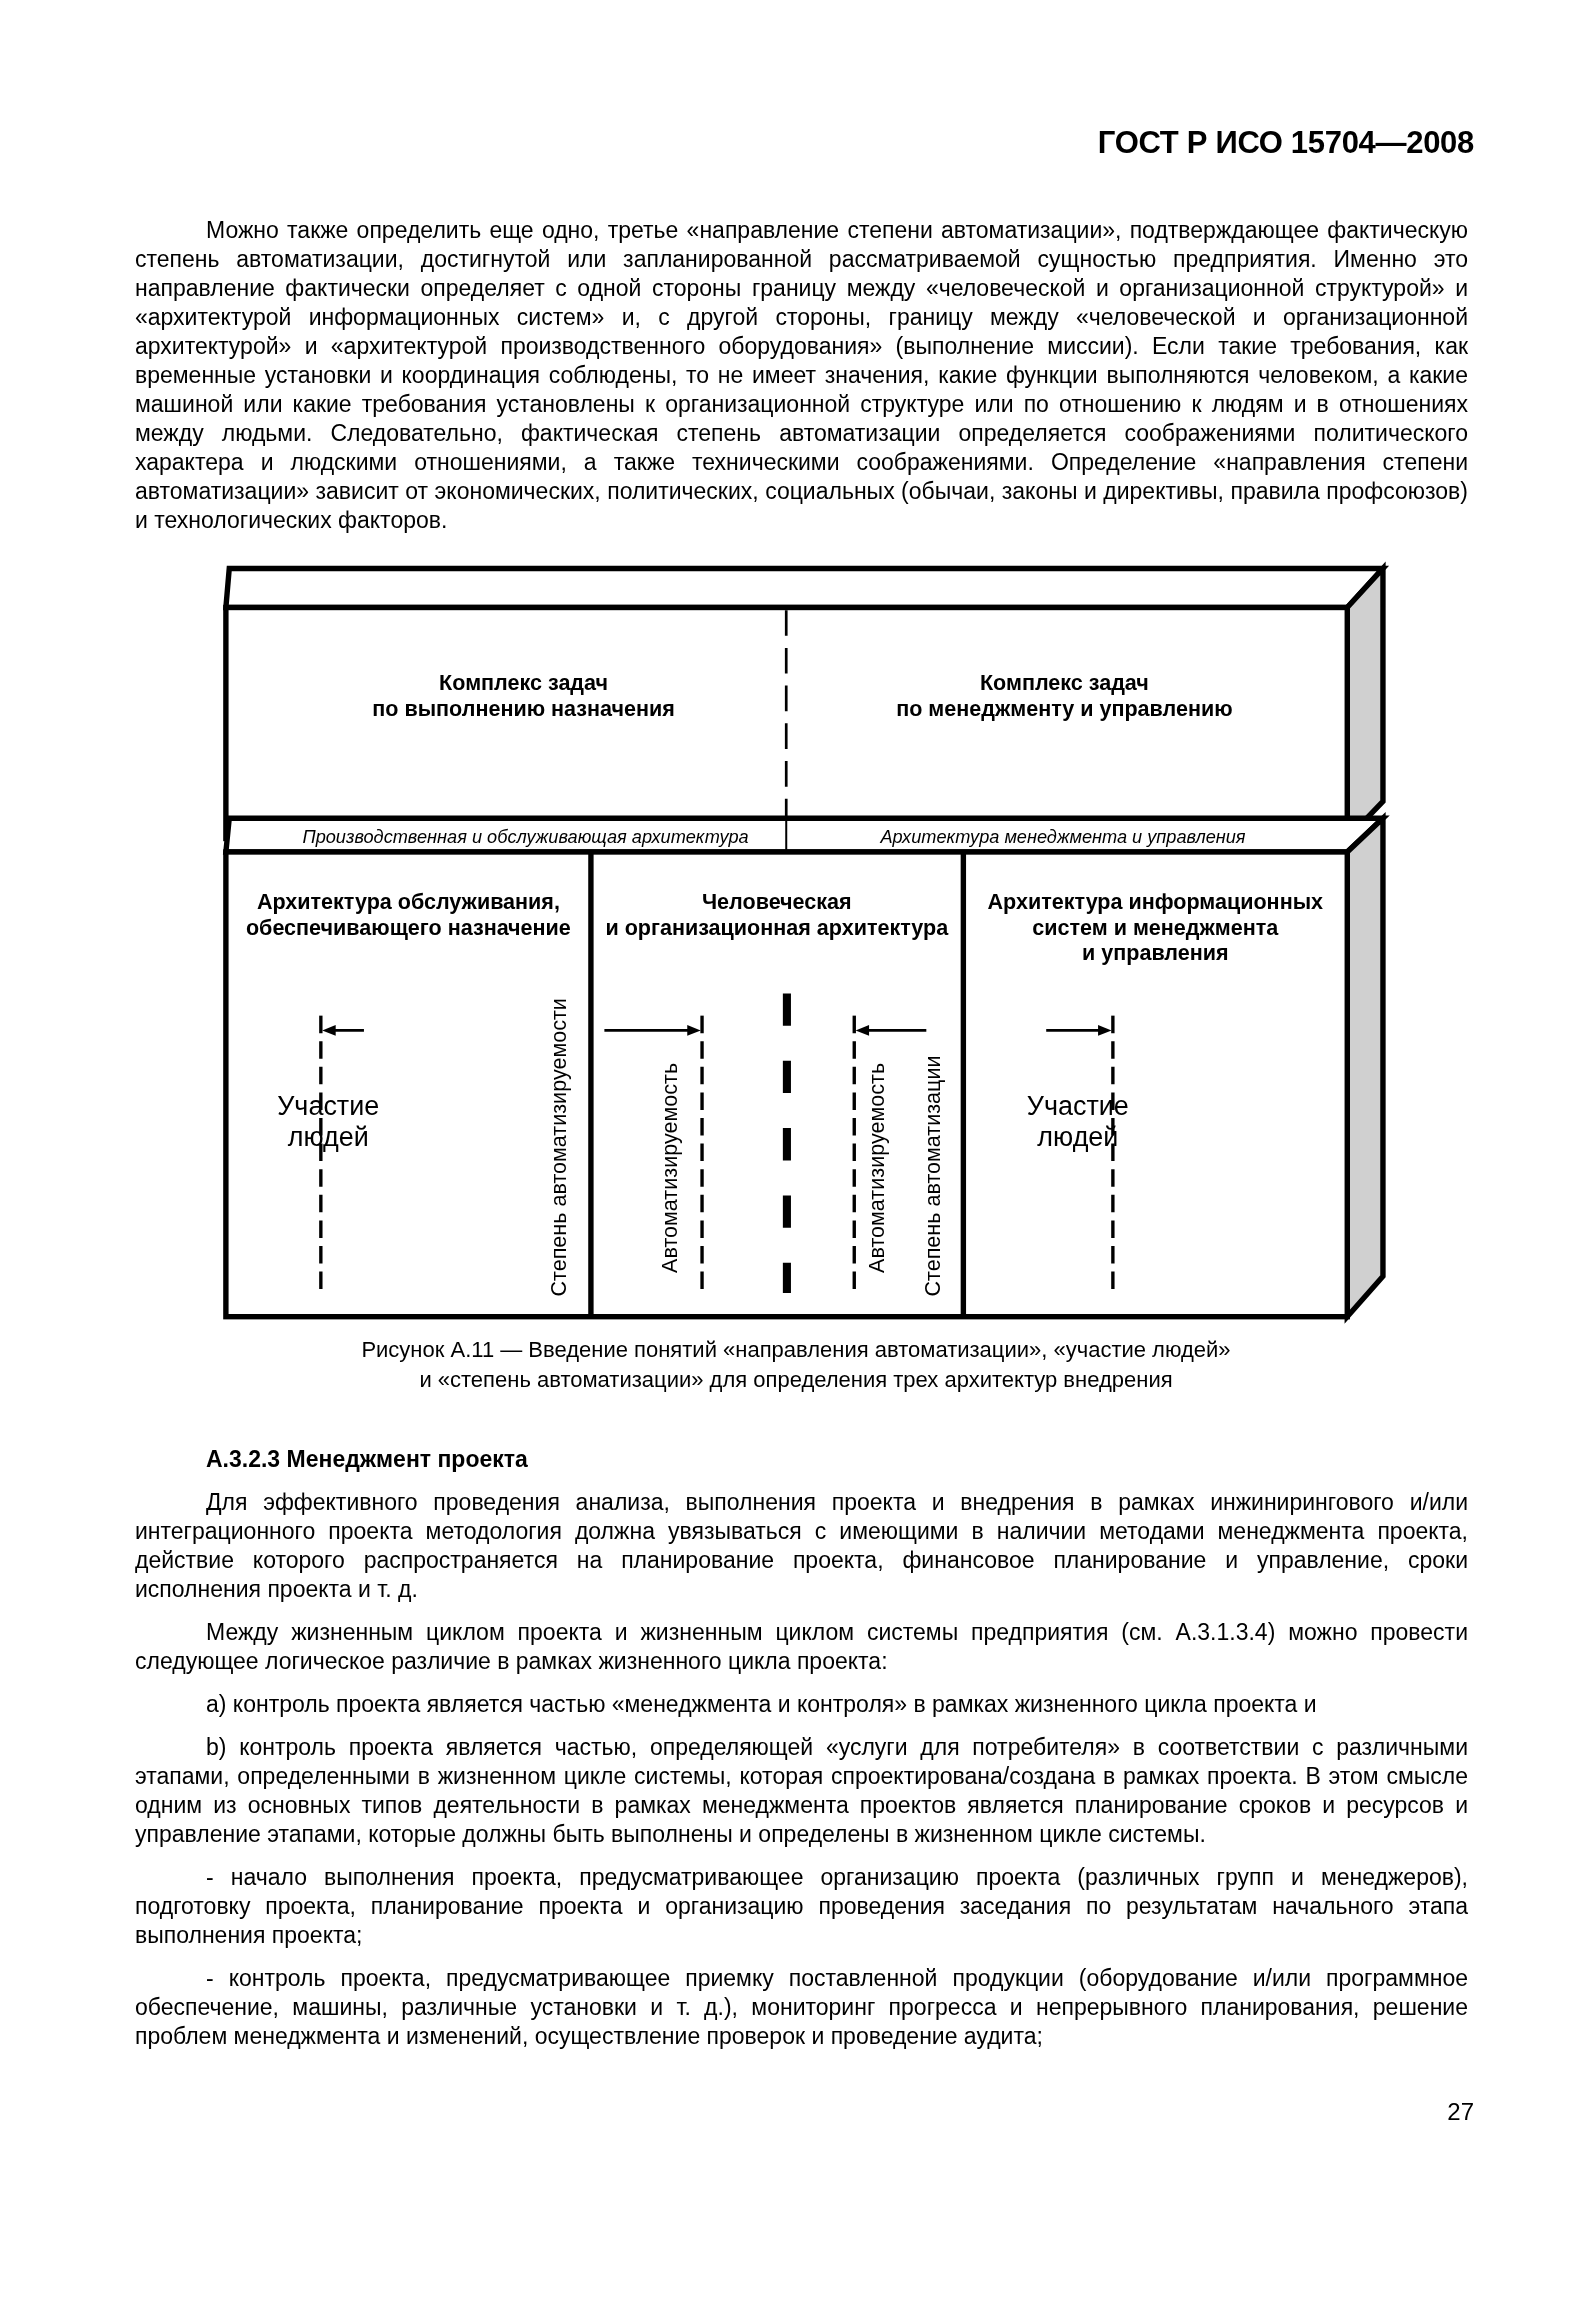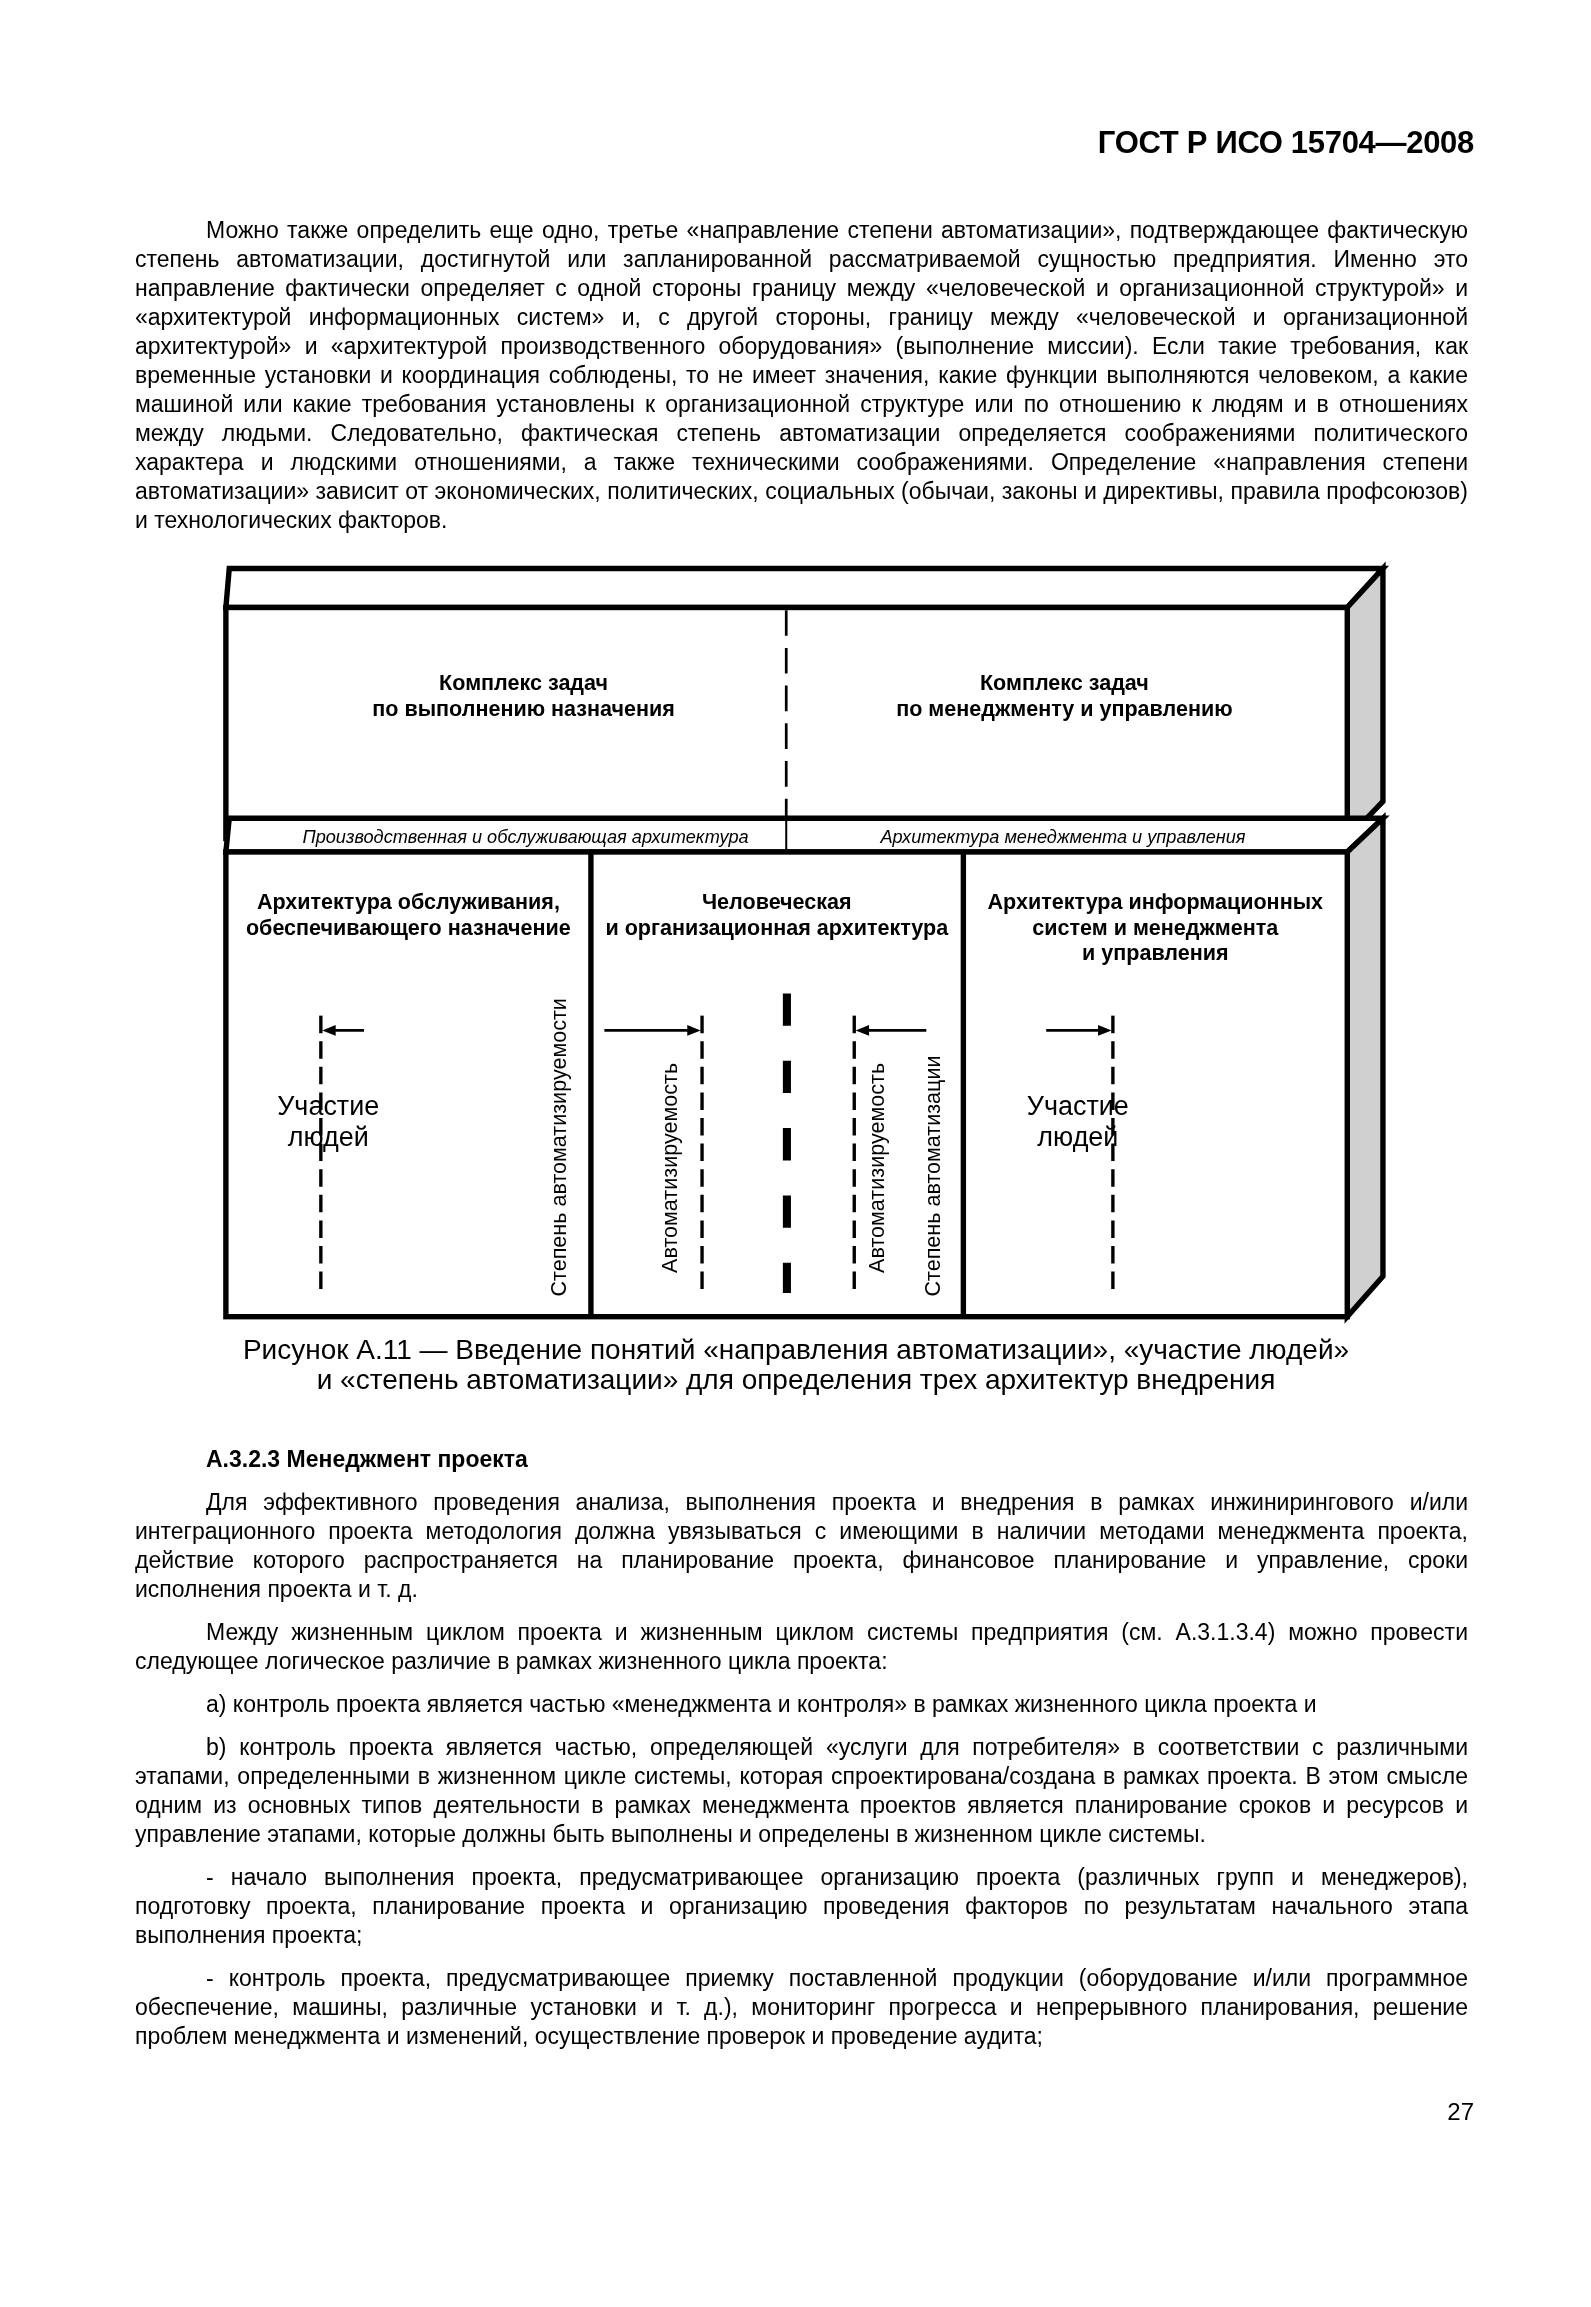--- a/index.html
+++ b/index.html
@@ -4,21 +4,21 @@
 <style>
   html, body { margin: 0; padding: 0; background: #ffffff; }
   body { width: 1592px; height: 2307px; position: relative; overflow: hidden;
          font-family: "Liberation Sans", sans-serif; color: #000; }
   .header { position: absolute; top: 125px; right: 118px; font-weight: bold; font-size: 31px; letter-spacing: -0.3px; }
   .text { position: absolute; left: 121px; width: 1361px; font-size: 23px; line-height: 29px; text-align: justify; }
   .text p { margin: 14px; text-indent: 71px; }
   .text p.heading { font-weight: bold; text-indent: 71px; }
   #para1 { top: 202px; }
   #section { top: 1431px; }
-  .caption { position: absolute; left: 202px; width: 1188px; top: 1335px; text-align: center; font-size: 28px; line-height: 30px; }
+  .caption { position: absolute; left: 202px; width: 1188px; top: 1335px; text-align: center; font-size: 22px; line-height: 30px; }
   .pagenum { position: absolute; top: 2098px; right: 118px; font-size: 24px; }
   svg#diagram { position: absolute; left: 0; top: 0; }
   .dtext { font-family: "Liberation Sans", sans-serif; }
 </style>
 </head>
 <body>
 
 <div class="header">ГОСТ Р ИСО 15704—2008</div>
 
 <div class="text" id="para1">
@@ -96,18 +96,18 @@
   <div>Рисунок А.11 — Введение понятий «направления автоматизации», «участие людей»</div>
   <div>и «степень автоматизации» для определения трех архитектур внедрения</div>
 </div>
 
 <div class="text" id="section">
   <p class="heading">А.3.2.3 Менеджмент проекта</p>
   <p>Для эффективного проведения анализа, выполнения проекта и внедрения в рамках инжинирингового и/или интеграционного проекта методология должна увязываться с имеющими в наличии методами менеджмента проекта, действие которого распространяется на планирование проекта, финансовое планирование и управление, сроки исполнения проекта и т. д.</p>
   <p>Между жизненным циклом проекта и жизненным циклом системы предприятия (см. А.3.1.3.4) можно провести следующее логическое различие в рамках жизненного цикла проекта:</p>
   <p>a) контроль проекта является частью «менеджмента и контроля» в рамках жизненного цикла проекта и</p>
   <p>b) контроль проекта является частью, определяющей «услуги для потребителя» в соответствии с различными этапами, определенными в жизненном цикле системы, которая спроектирована/создана в рамках проекта. В этом смысле одним из основных типов деятельности в рамках менеджмента проектов является планирование сроков и ресурсов и управление этапами, которые должны быть выполнены и определены в жизненном цикле системы.</p>
-  <p>- начало выполнения проекта, предусматривающее организацию проекта (различных групп и менеджеров), подготовку проекта, планирование проекта и организацию проведения факторов по результатам начального этапа выполнения проекта;</p>
+  <p>- начало выполнения проекта, предусматривающее организацию проекта (различных групп и менеджеров), подготовку проекта, планирование проекта и организацию проведения заседания по результатам начального этапа выполнения проекта;</p>
   <p>- контроль проекта, предусматривающее приемку поставленной продукции (оборудование и/или программное обеспечение, машины, различные установки и т. д.), мониторинг прогресса и непрерывного планирования, решение проблем менеджмента и изменений,  осуществление проверок и проведение аудита;</p>
 </div>
 
 <div class="pagenum">27</div>
 
 
 </body></html>

